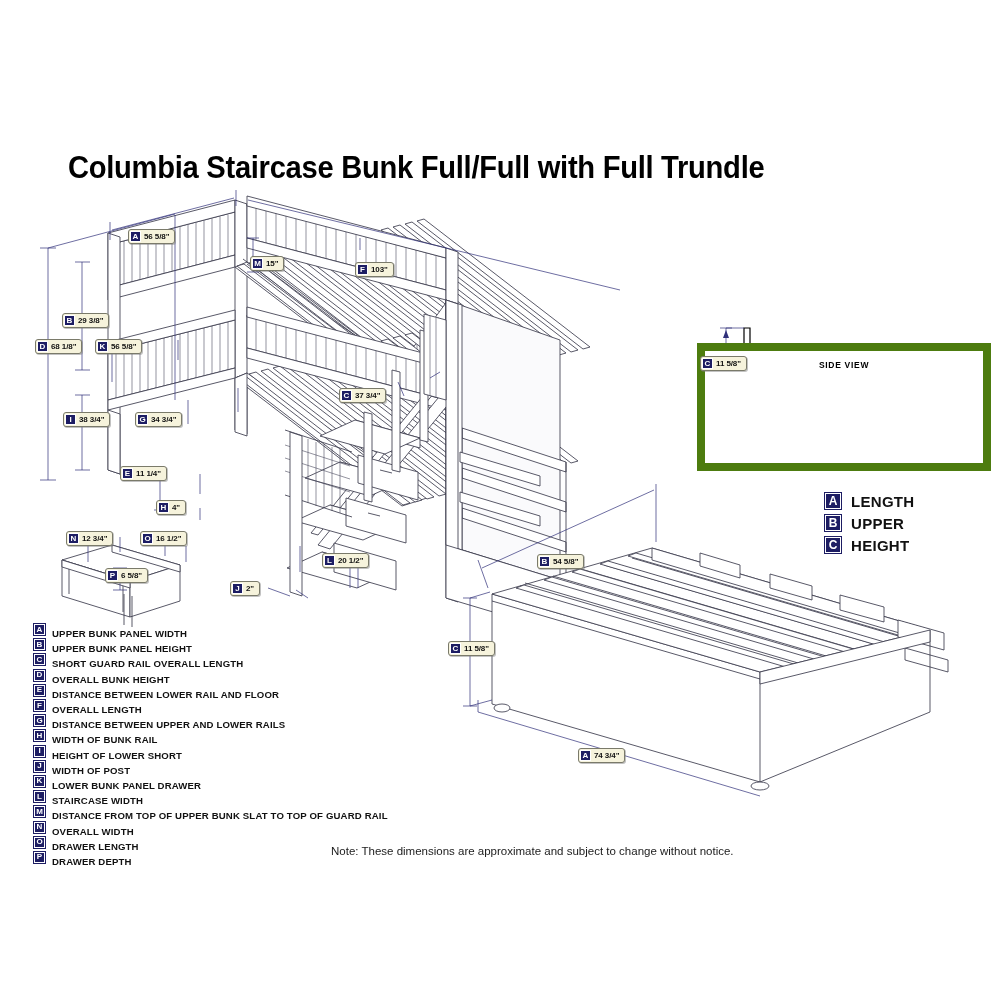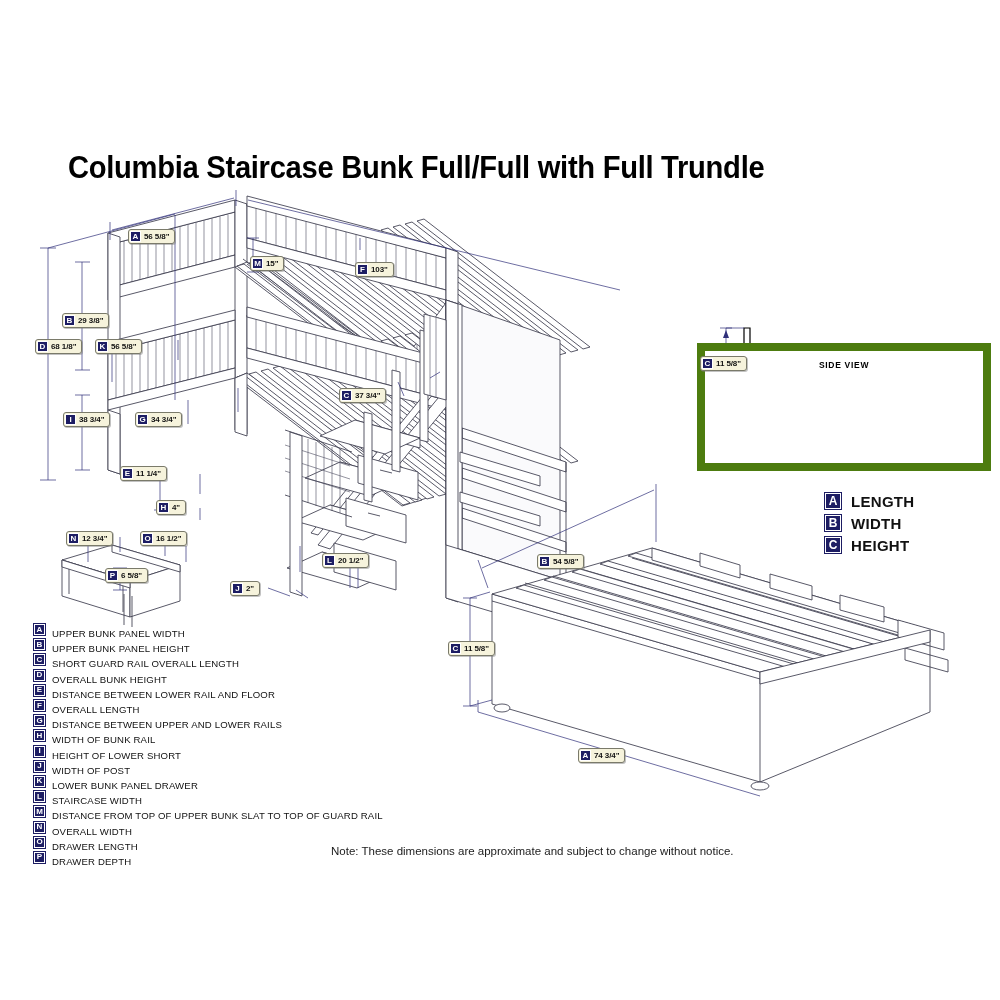--- a/index.html
+++ b/index.html
@@ -86,21 +86,21 @@
     font-weight:bold;
     line-height:1;
     border:1px solid #fff;
     box-sizing:border-box;
     outline:1px solid #1d1d63;
     margin-right:7px;
     flex:0 0 auto;
   }
   .legend-row .txt{
     font-size:9.6px;
-    font-weight:normal;
+    font-weight:bold;
     letter-spacing:.15px;
     color:#111;
     white-space:nowrap;
     margin-top:8px;
   }
 
   
   .abckey{
     position:absolute;
     left:825px; top:490px;
@@ -549,21 +549,21 @@
       </div>
     </div>
 
   <div class="abckey" id="abc-key">
       <div class="abckey-row">
         <span class="badge">A</span>
         <span class="txt">LENGTH</span>
       </div>
       <div class="abckey-row">
         <span class="badge">B</span>
-        <span class="txt">WIDTH</span>
+        <span class="txt">UPPER</span>
       </div>
       <div class="abckey-row">
         <span class="badge">C</span>
         <span class="txt">HEIGHT</span>
       </div>
     </div>
 
   <div class="legend" id="legend-list">
       <div class="legend-row">
         <span class="badge">A</span>

